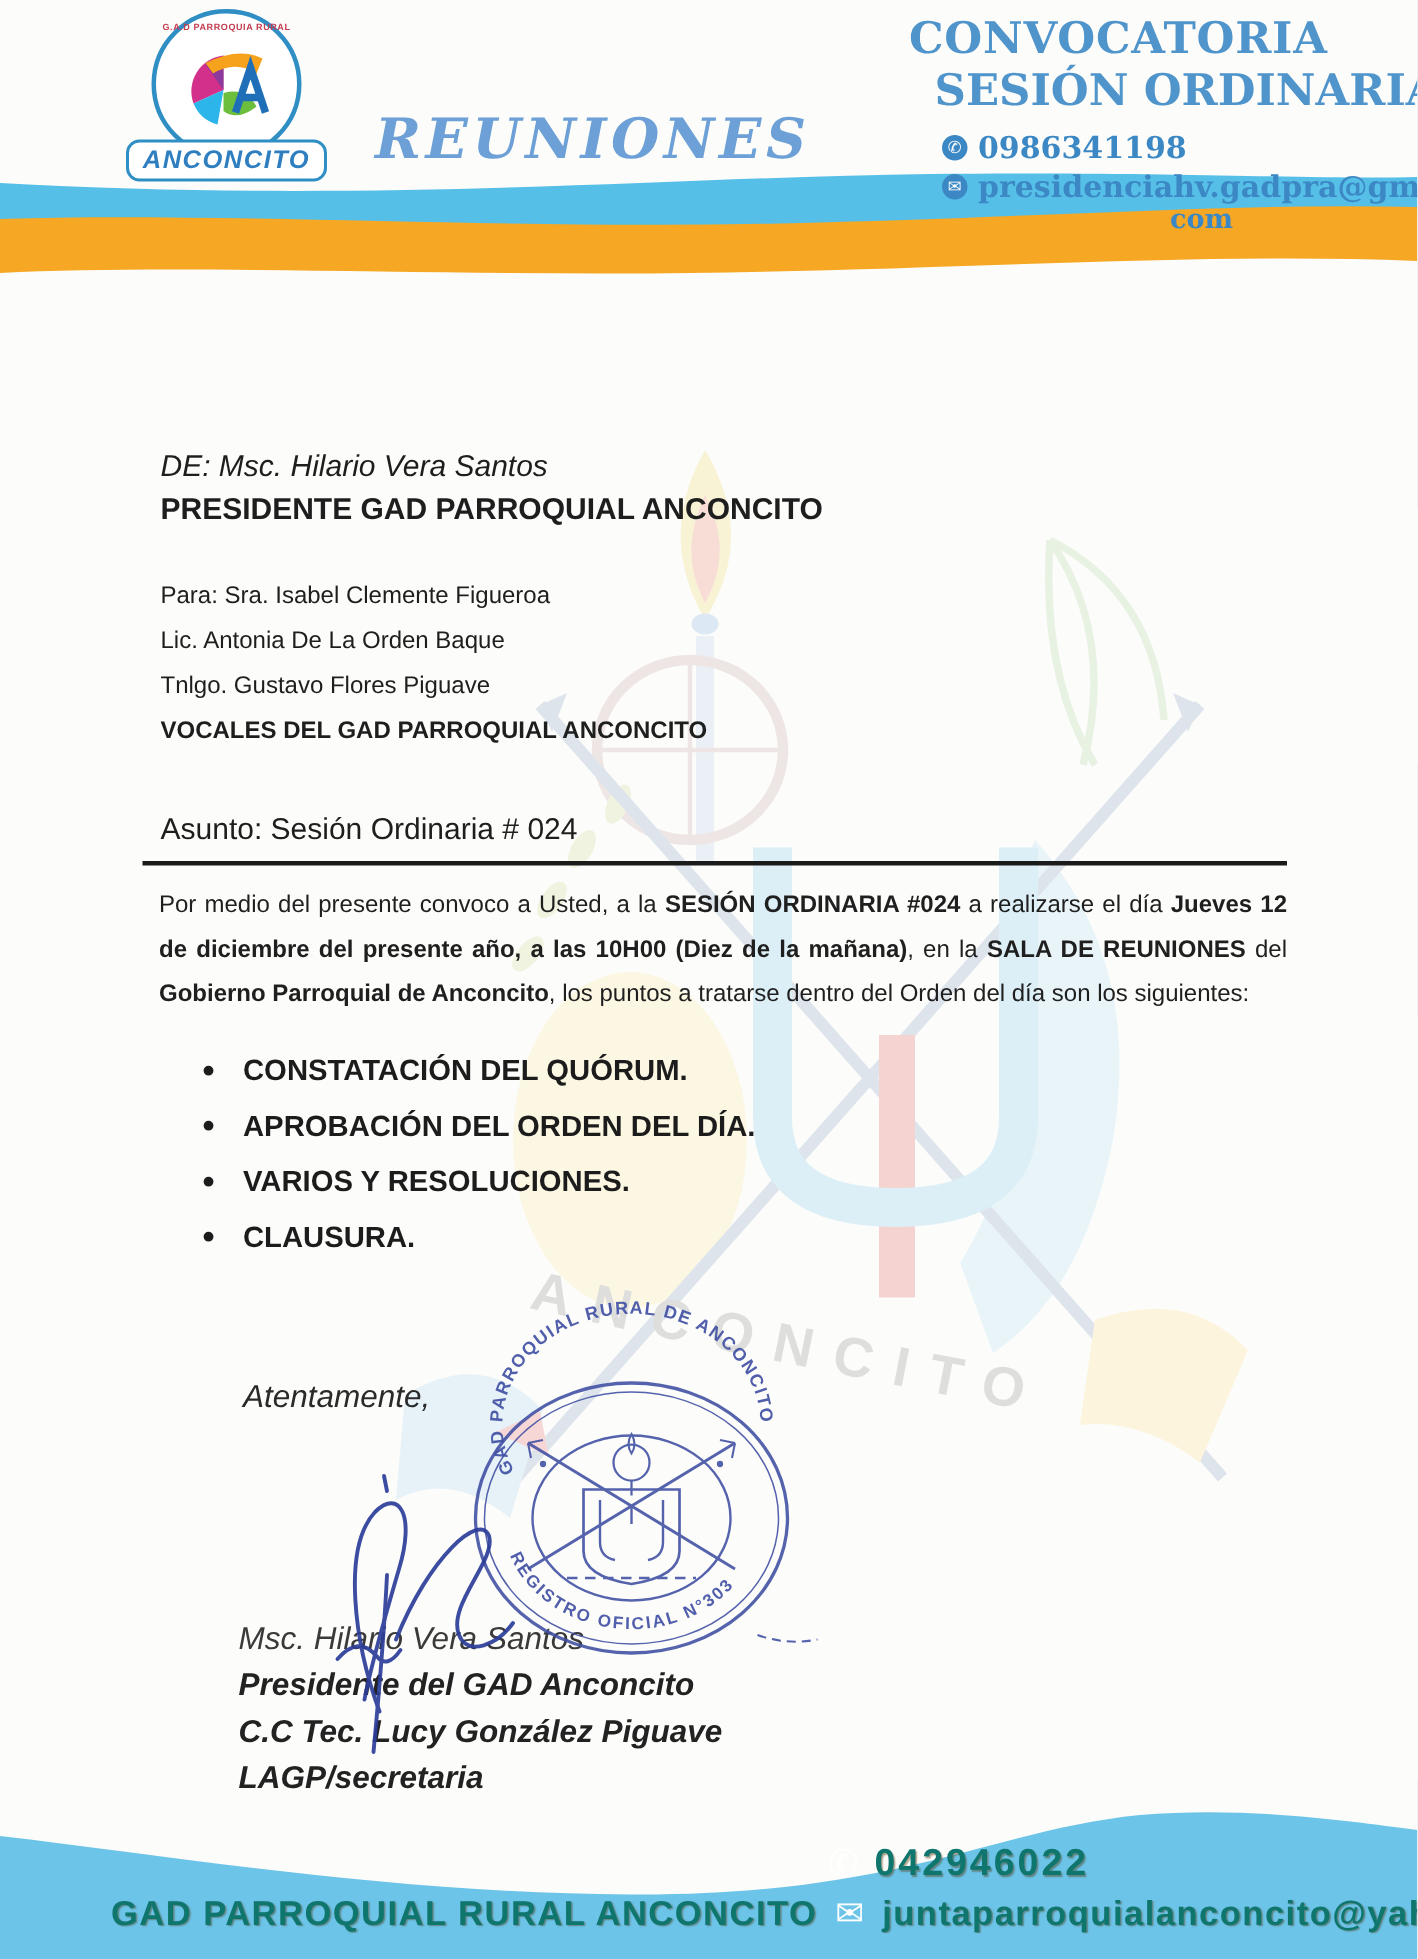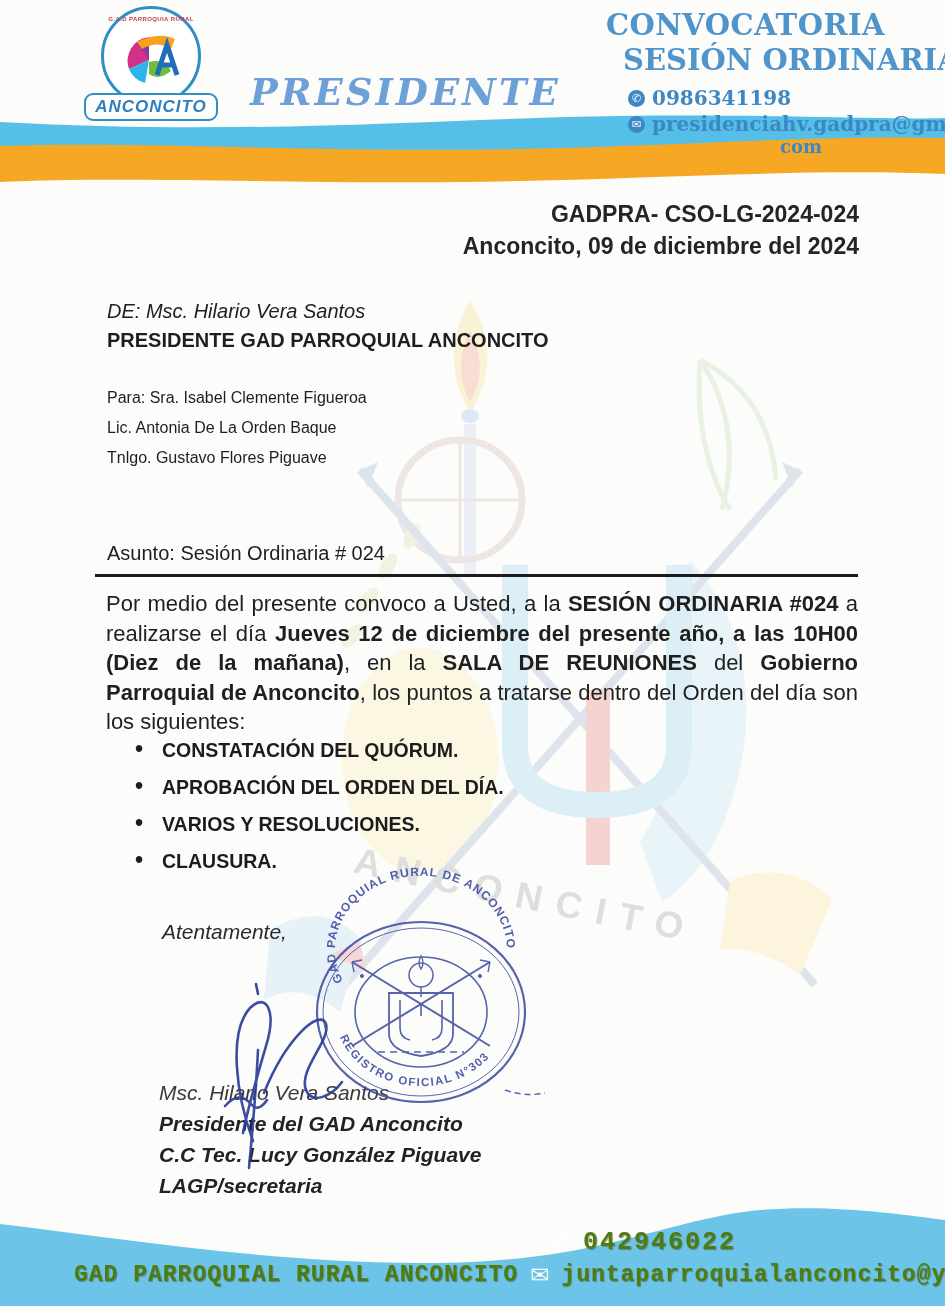--- a/index.html
+++ b/index.html
@@ -42,39 +42,39 @@
     line-height:32px;color:#242424;z-index:2;}
 
   
   .from{left:107px;top:297px;font-size:20px;line-height:29px;z-index:2;}
   .to{left:107px;top:383px;font-size:16px;line-height:30px;z-index:2;}
   .subject{left:107px;top:542px;font-size:20px;z-index:2;}
   .rule{left:95px;top:574px;width:763px;height:3px;background:#1b1b1b;z-index:2;}
   .lbl{font-weight:400;margin-top:16px;}
   .it{font-style:italic;}
   .bld{font-weight:700;}
-  .body-par{left:106px;top:589px;width:752px;font-size:22px;line-height:29.5px;
+  .body-par{left:106px;top:589px;width:752px;font-size:16px;line-height:29.5px;
     text-align:justify;color:#1f1f1f;z-index:2;}
   .body-par .b{font-weight:700;}
-  .agenda{left:128px;top:736px;width:730px;z-index:2;}
+  .agenda{left:128px;top:700px;width:730px;z-index:2;}
   .agenda ul{list-style:none;margin:0;padding:0;}
   .agenda li{position:relative;padding-left:34px;font-weight:700;font-size:19.5px;
     line-height:29px;margin-bottom:8px;color:#1c1c1c;}
   .agenda li::before{content:"\2022";position:absolute;left:7px;top:-1px;font-size:23px;}
   .agenda li.justify{text-align:justify;}
   .closing{left:162px;top:920px;font-style:italic;font-size:21px;color:#2a2a2a;z-index:2;}
   .sig{left:159px;top:1077px;font-size:21px;line-height:31px;z-index:2;}
   .sig .name{font-style:italic;color:#3a3a3a;}
   .sig .b{font-weight:700;font-style:italic;color:#222;}
 
   
   .f-phone{left:552px;top:1228px;display:flex;align-items:center;gap:10px;z-index:2;}
   .f-phone .ic{color:#fff;font-size:25px;font-family:"DejaVu Sans",sans-serif;
     transform:rotate(-12deg);}
-  .gold{font-family:Liberation Mono, monospace;font-weight:700;color:#4d7c0f;
+  .gold{font-family:Liberation Sans, sans-serif;font-weight:700;color:#0f766e;
     text-shadow:1px 1px 1px rgba(80,50,0,.45);}
   .f-phone .num{font-size:25px;letter-spacing:2px;}
   .f-bottom{left:74px;top:1262px;width:871px;display:flex;align-items:center;gap:12px;
     white-space:nowrap;overflow:hidden;z-index:2;}
   .f-bottom .org{font-size:23px;letter-spacing:1px;}
   .f-bottom .ic{color:#fff;font-size:23px;font-family:"DejaVu Sans",sans-serif;flex:0 0 auto;}
   .f-bottom .mail{font-size:23px;letter-spacing:1px;}
 
   
   .watermark{left:0;top:0;z-index:0;}
@@ -132,56 +132,53 @@
         <path d="M30 8 A24 24 0 0 1 18 14 L30 31 Z" fill="#7a3fa0" opacity=".8"></path>
         <path d="M10 40 A24 24 0 0 0 26 54 L30 31 Z" fill="#2bb5e8"></path>
         <path d="M18 13 Q40 2 56 10 L52 20 Q38 11 23 20 Z" fill="#f6a21d"></path>
         <path d="M30 33 Q45 29 52 42 Q39 52 30 45 Z" fill="#6cbf3c"></path>
         <path d="M38 46 L48 16 L58 46 M42 36 H54" fill="none" stroke="#1f6fb8" stroke-width="5"></path>
       </svg>
     </div>
     <div class="logo-badge">ANCONCITO</div>
   </div>
 
-  <div class="abs presidente">PRESIDENTE</div>
+  <div class="abs presidente">REUNIONES</div>
 
   <div class="abs convo">
     <div class="l1">CONVOCATORIA</div>
     <div class="l2">SESIÓN ORDINARIA</div>
     <div class="contact">
       <div class="crow">
         <span class="badge-ic">✆</span>
         <span>0986341198</span>
       </div>
       <div class="crow">
         <span class="badge-ic">✉</span>
         <span>presidenciahv.gadpra@gmail</span>
       </div>
       <div class="email-cont">com</div>
     </div>
   </div>
 
-  <div class="abs ref">
-    <div>GADPRA- CSO-LG-2024-024</div>
-    <div>Anconcito, 09 de diciembre del 2024</div>
-  </div>
 
   <div class="abs from">
     <div>
       <span class="lbl it">DE:</span><span class="it"> Msc. Hilario Vera Santos</span>
     </div>
     <div class="bld">PRESIDENTE GAD PARROQUIAL ANCONCITO</div>
   </div>
 
   <div class="abs to">
     <div>
       <span class="lbl">Para:</span><span> Sra. Isabel Clemente Figueroa</span>
     </div>
     <div>Lic. Antonia De La Orden Baque</div>
     <div>Tnlgo. Gustavo Flores Piguave</div>
+    <div class="bld">VOCALES DEL GAD PARROQUIAL ANCONCITO</div>
   </div>
 
   <div class="abs subject">
     <span class="lbl">Asunto:</span><span> Sesión Ordinaria # 024</span>
   </div>
   <div class="abs rule"></div>
 
   <div class="abs body-par">
     <span>Por medio del presente convoco a Usted, a la </span><span class="b">SESIÓN ORDINARIA #024</span><span> a realizarse el día </span><span class="b">Jueves 12 de diciembre del presente año, a las 10H00 (Diez de la mañana)</span><span>, en la </span><span class="b">SALA DE REUNIONES</span><span> del </span><span class="b">Gobierno Parroquial de Anconcito</span><span>, los puntos a tratarse dentro del Orden del día son los siguientes:</span>
   </div>

